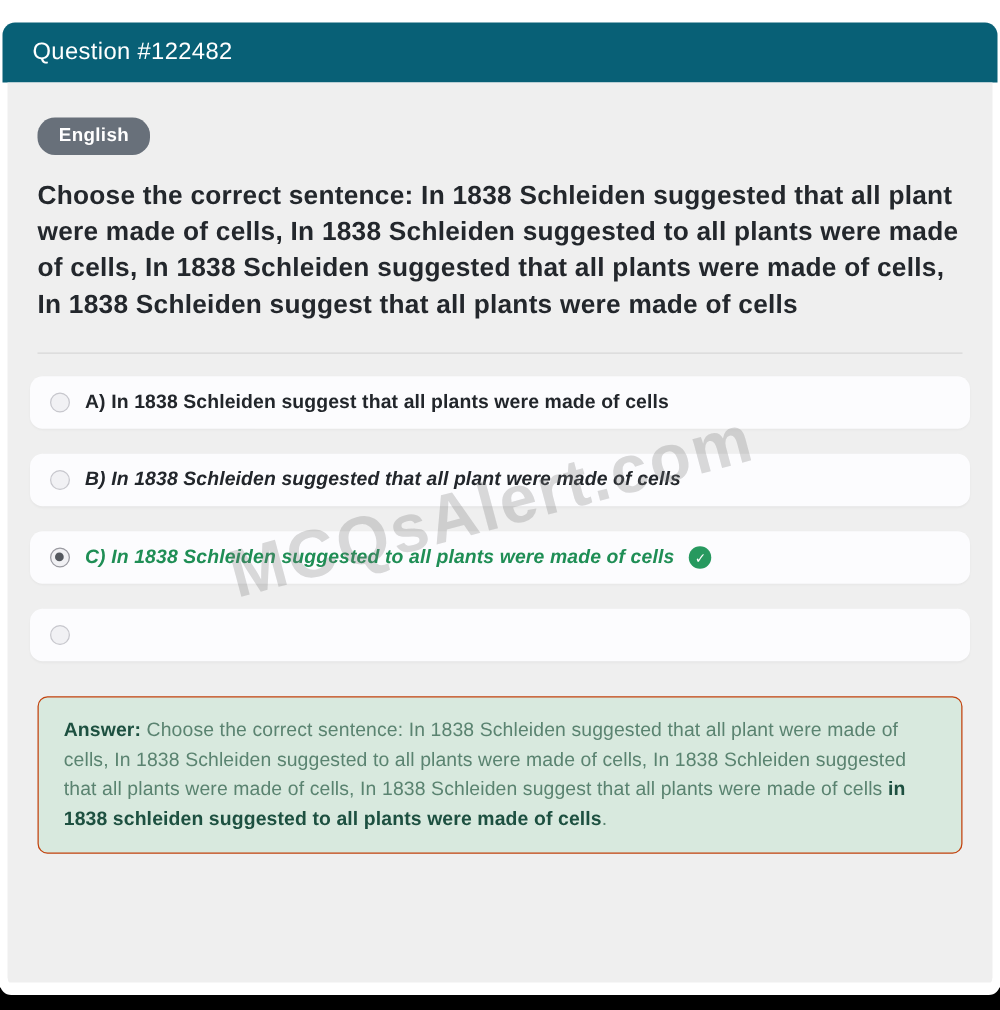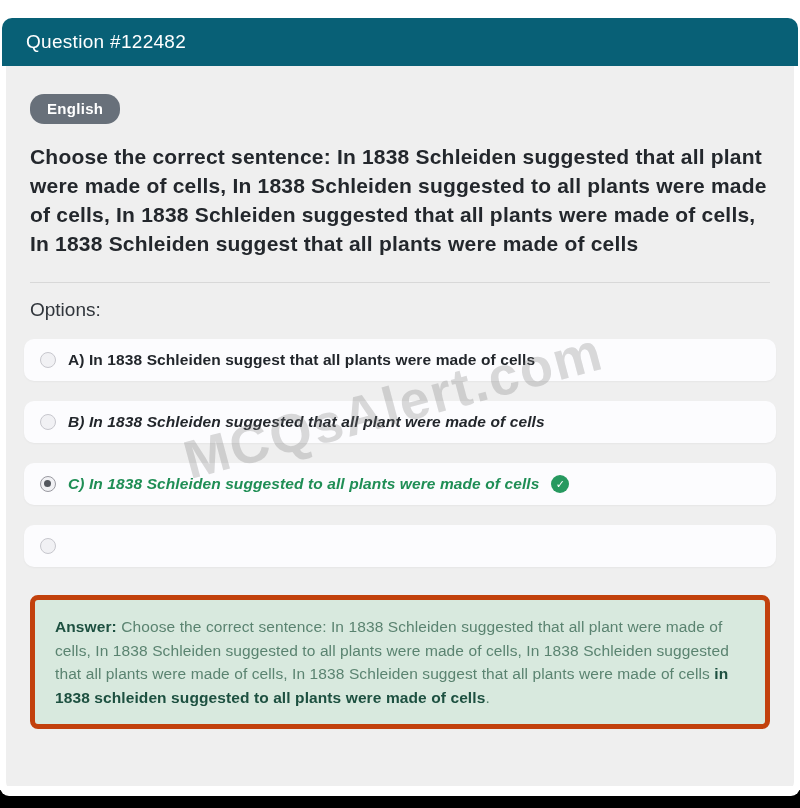--- a/index.html
+++ b/index.html
@@ -119,21 +119,21 @@
     background: #27995f;
     color: #ffffff;
     font-size: 11px;
     font-weight: 700;
     margin-left: 12px;
   }
   
   .answer-box {
     margin: 28px 6px 0 6px;
     background: #d8e9de;
-    border: 5px solid #c2410c;
+    border: 1px solid #c2410c;
     border-radius: 8px;
     padding: 15px 20px;
     font-size: 15.5px;
     line-height: 23.5px;
     color: #5a8370;
     letter-spacing: 0.1px;
   }
   .answer-box .ans-bold { font-weight: 700; color: #1d5040; }
   
   .watermark {
@@ -178,21 +178,20 @@
   </div>
 
   <div class="card">
 
     <span class="lang-badge">English</span>
 
     <div class="question-text">Choose the correct sentence: In 1838 Schleiden suggested that all plant were made of cells, In 1838 Schleiden suggested to all plants were made of cells, In 1838 Schleiden suggested that all plants were made of cells, In 1838 Schleiden suggest that all plants were made of cells</div>
 
     <hr class="divider">
 
-    <div class="options-label">Options:</div>
 
     <div class="option-row">
       <span class="radio"></span>
       <span class="option-label">A) In 1838 Schleiden suggest that all plants were made of cells</span>
     </div>
 
     <div class="option-row">
       <span class="radio"></span>
       <span class="option-label">B) In 1838 Schleiden suggested that all plant were made of cells</span>
     </div>

